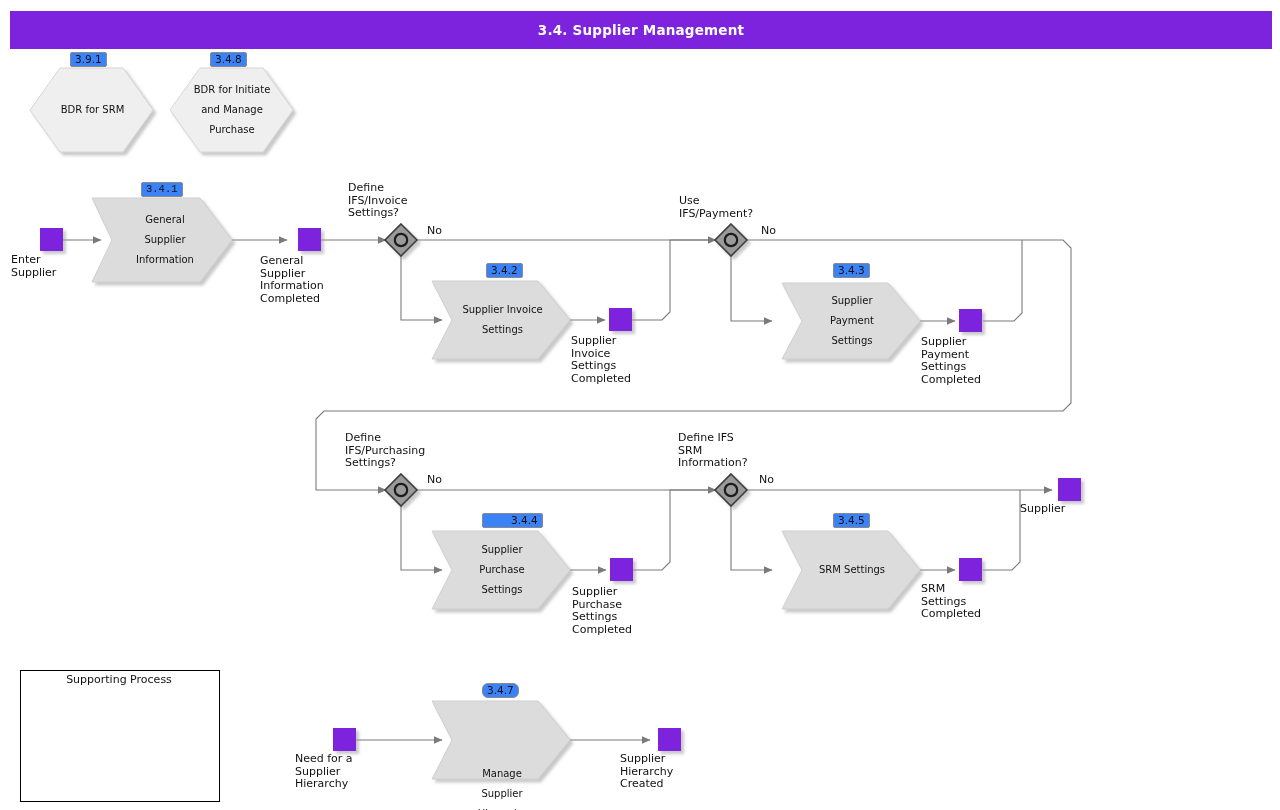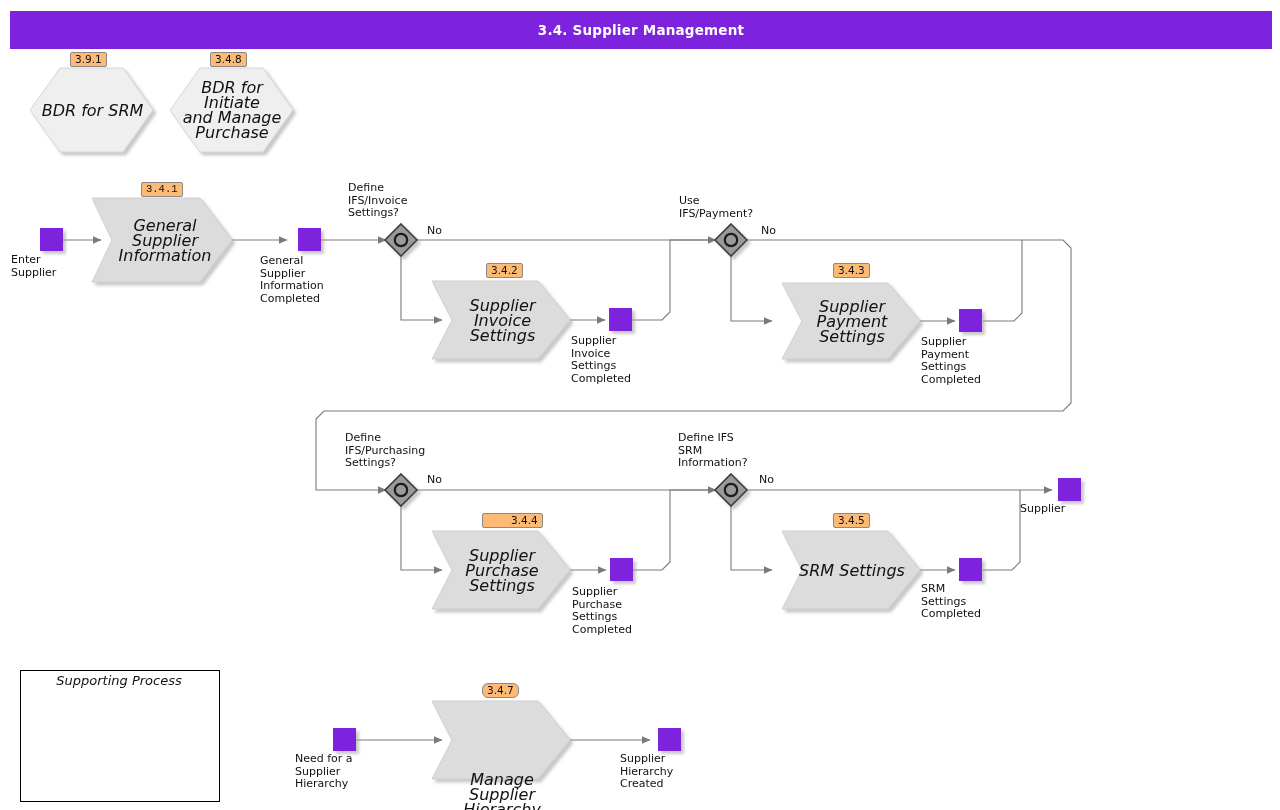--- a/index.html
+++ b/index.html
@@ -4,29 +4,29 @@
 <style>
   html,body{margin:0;padding:0;background:#ffffff;}
   body{width:1280px;height:810px;position:relative;overflow:hidden;
        font-family:"DejaVu Sans","Liberation Sans",sans-serif;color:#000;}
   #canvas{position:absolute;left:0;top:0;width:1280px;height:810px;}
   svg.layer{position:absolute;left:0;top:0;width:1280px;height:810px;overflow:visible;}
   .hdr{position:absolute;display:flex;align-items:center;justify-content:center;
        background:#7d22dd;color:#fff;font-weight:bold;font-size:13.5px;letter-spacing:.2px;}
   .lbl{position:absolute;text-align:left;font-size:11px;line-height:12.6px;
        color:#111;white-space:pre-line;}
-  .badge{position:absolute;font-size:10.5px;line-height:12px;background:#fdba74;
+  .badge{position:absolute;font-size:10.5px;line-height:12px;background:#3b82f6;
          border:1px solid #8a8a8a;border-radius:2px;padding:0px 4px 1px 4px;color:#111;
          text-align:center;white-space:nowrap;}
   .nolbl{position:absolute;font-size:11px;color:#111;}
   .sp-box{position:absolute;border:1px solid #000;background:#fff;}
-  .sp-title{position:absolute;font-size:13px;color:#111;text-align:center;font-style:italic;}
-  .shape-txt{position:absolute;text-align:center;font-size:16px;line-height:15px;
+  .sp-title{position:absolute;font-size:11px;color:#111;text-align:center;}
+  .shape-txt{position:absolute;text-align:center;font-size:10px;line-height:20px;
              white-space:pre-line;color:#111;display:flex;align-items:center;
-             justify-content:center;font-style:italic;}
+             justify-content:center;}
 </style>
 </head>
 <body>
 
 <div id="canvas">
 
   <div class="hdr" style="left:10px;top:11px;width:1262px;height:38px;">
     <span>3.4. Supplier Management</span>
   </div>
 

